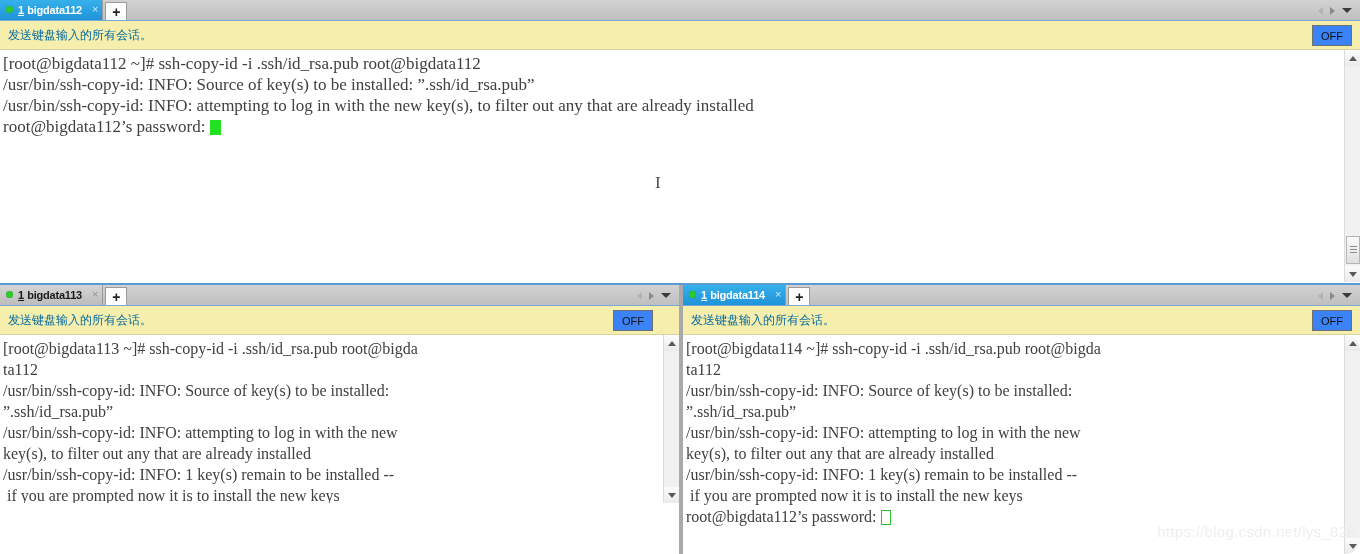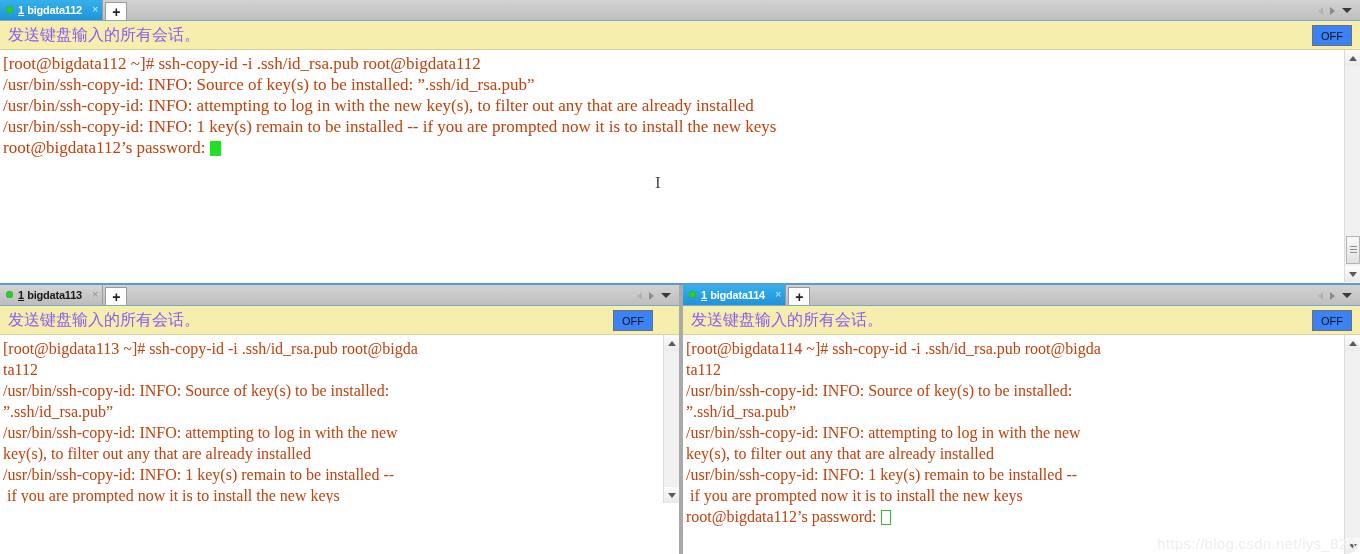--- a/index.html
+++ b/index.html
@@ -75,21 +75,21 @@
   
   .noticebar {
     position: relative;
     height: 29px;
     background: #f5eeac;
     border-bottom: 1px solid #d8d2a0;
     display: flex; align-items: center;
     padding-left: 8px;
   }
   .notice-text {
-    font-size: 16px; color: #8b5cf6;
+    font-size: 12px; color: #0369a1;
     font-family: "DejaVu Sans", sans-serif;
   }
   .off-btn {
     position: absolute; right: 8px; top: 4px;
     width: 40px; height: 21px;
     background: #3b82f6;
     border: 1px solid #6f6f6f;
     font-size: 11px; color:#111;
     display:flex; align-items:center; justify-content:center;
     font-family: "Liberation Sans", sans-serif;
@@ -97,21 +97,21 @@
 
   
   .term {
     position: relative;
     background: #ffffff;
     overflow: hidden;
     padding: 3px 0 0 3px;
   }
   .tline {
     font-family: "Liberation Serif", serif;
-    color: #c2410c;
+    color: #404040;
     white-space: pre;
     letter-spacing: 0px;
   }
   .cursor-solid {
     display:inline-block; width:11px; height:15px;
     background:#22e022; vertical-align:-3px;
   }
   .cursor-hollow {
     display:inline-block; width:10px; height:15px;
     border:1px solid #2fbf2f; background:transparent; vertical-align:-3px;
@@ -149,21 +149,21 @@
   .mouse-ibeam {
     position: absolute;
     font-family: "Liberation Serif", serif;
     color: #4d4d4d;
     font-size: 17px;
     line-height: 1;
     user-select:none;
   }
   .watermark {
     position: absolute;
-    right: 4px; bottom: 2px;
+    right: 4px; bottom: 14px;
     font-size: 15px;
     color: #eeeeee;
     font-family: "Liberation Sans", sans-serif;
     letter-spacing: .3px;
   }
 </style>
 </head>
 <body>
 
 <div class="app">
@@ -189,21 +189,20 @@
     <div class="noticebar">
       <span class="notice-text">发送键盘输入的所有会话。</span>
       <div class="off-btn">OFF</div>
     </div>
 
     <div class="term" style="height:232px; padding-right:18px;">
       <div style="font-size:17px; line-height:21px;">
         <div class="tline">[root@bigdata112 ~]# ssh-copy-id -i .ssh/id_rsa.pub root@bigdata112</div>
         <div class="tline">/usr/bin/ssh-copy-id: INFO: Source of key(s) to be installed: ”.ssh/id_rsa.pub”</div>
         <div class="tline">/usr/bin/ssh-copy-id: INFO: attempting to log in with the new key(s), to filter out any that are already installed</div>
-        <div class="tline">/usr/bin/ssh-copy-id: INFO: 1 key(s) remain to be installed -- if you are prompted now it is to install the new keys</div>
         <div class="tline"><span>root@bigdata112’s password: </span><span class="cursor-solid"></span></div>
       </div>
 
       <div class="mouse-ibeam" style="left:655px; top:124px;">I</div>
 
       <div class="vscroll">
         <div class="vs-btn vs-up">
             <span class="g"></span>
           </div>
         <div class="vs-thumb" style="top:186px; height:28px;">

